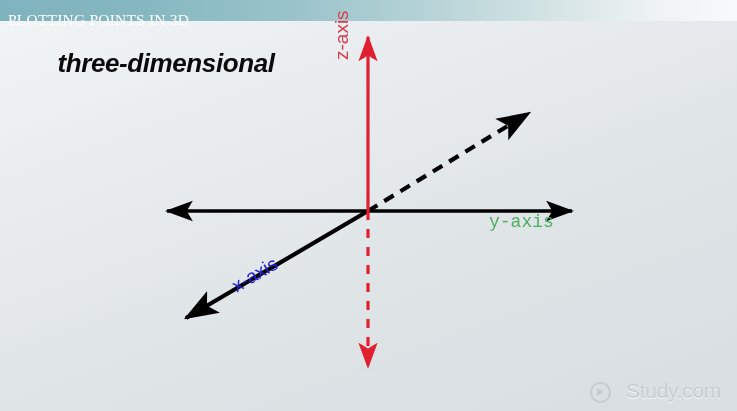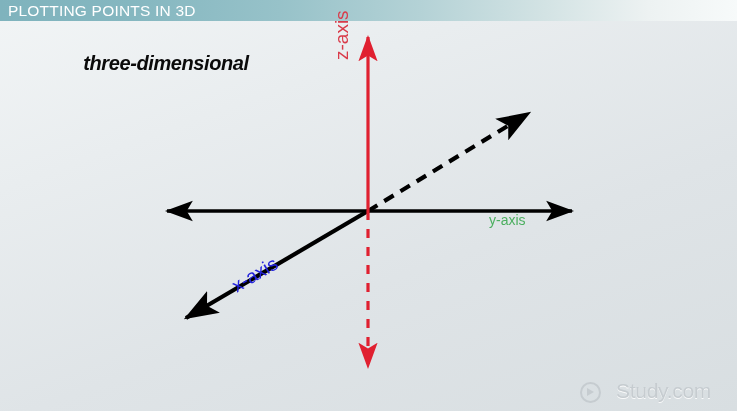--- a/index.html
+++ b/index.html
@@ -25,58 +25,58 @@
     left: 0; top: 0;
     width: 737px;
     height: 21px;
     background: linear-gradient(to right,
         #7fb3bd 0%, #85b7c0 18%, #97c2c9 38%,
         #b4d2d6 57%, #d3e3e4 74%, #edf2f2 88%, #f7fafa 100%);
   }
   #header-title {
     position: absolute;
     left: 8px;
-    top: 0px;
+    top: 9px;
     height: 20px;
     line-height: 21px;
     font-size: 15.5px;
     letter-spacing: 0.2px;
     color: #ffffff;
     white-space: nowrap;
-    font-family: Liberation Sans, sans-serif;
+    font-family: Liberation Serif, serif;
   }
   
   #caption {
     position: absolute;
     left: 26px;
     top: 46px;
     width: 280px;
     text-align: center;
     font-weight: bold;
     font-style: italic;
-    font-size: 20px;
+    font-size: 26px;
     line-height: 34px;
     color: #0a0a0a;
     letter-spacing: -0.4px;
     font-family: "Liberation Sans", sans-serif;
   }
   
   #diagram {
     position: absolute;
     left: 0; top: 0;
     width: 737px;
     height: 411px;
   }
   
   .axis-label {
     position: absolute;
-    font-size: 14px;
+    font-size: 18px;
     font-weight: 500;
     white-space: nowrap;
-    font-family: Liberation Sans, sans-serif;
+    font-family: Liberation Mono, monospace;
   }
   #z-label-wrap {
     position: absolute;
     left: 331px;
     top: 60px;
     width: 0; height: 0;
   }
   #z-label-inner {
     position: absolute;
     left: 0; top: 0;
@@ -104,21 +104,21 @@
     transform: rotate(-30.5deg);
     transform-origin: 0 0;
     font-size: 19px;
     color: #2323dd;
     white-space: nowrap;
     font-family: "Liberation Sans", sans-serif;
   }
   
   #watermark {
     position: absolute;
-    right: 26px;
+    right: 16px;
     bottom: 8px;
     display: flex;
     align-items: flex-end;
     gap: 14px;
     color: #c6ccd0;
     font-size: 21px;
     letter-spacing: -0.3px;
     text-shadow: 0 1px 0 rgba(255,255,255,0.85);
     font-family: "Liberation Sans", sans-serif;
   }

